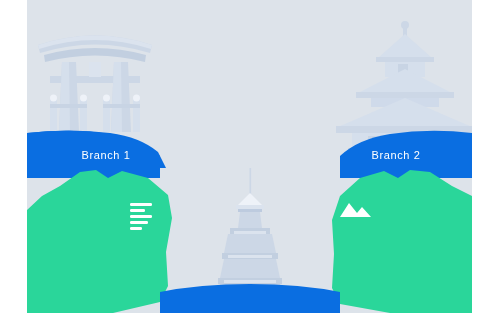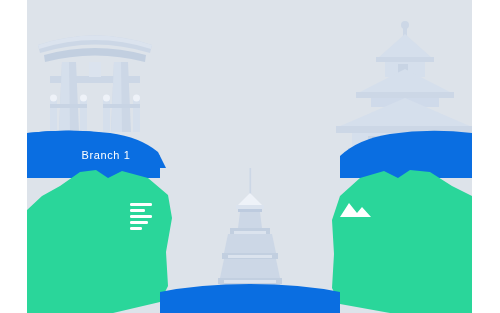--- a/index.html
+++ b/index.html
@@ -228,15 +228,16 @@
     <g fill="#ffffff">
       <path d="M340 217 L349 203 L357 213 L362 207 L371 217 Z"></path>
     </g>
 
     <rect x="0" y="0" width="27" height="313" fill="#ffffff"></rect>
     <rect x="472" y="0" width="28" height="313" fill="#ffffff"></rect>
   </svg>
 
   <div class="node-label" id="label-branch-1">Branch 1</div>
 
+  <div class="node-label" id="label-branch-2">Branch 2</div>
 
 
 </div>
 
 </body></html>

